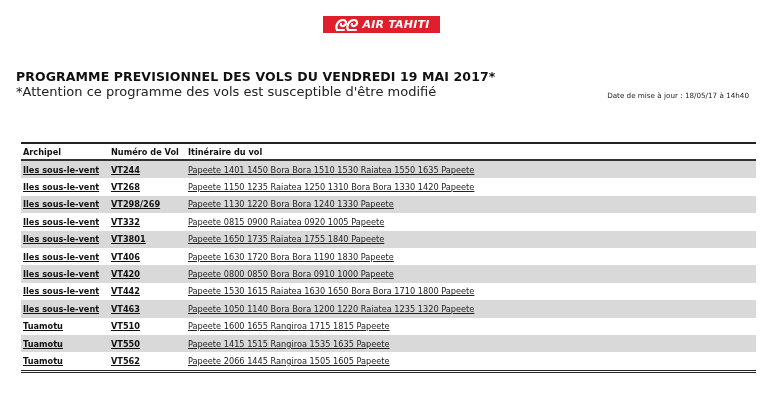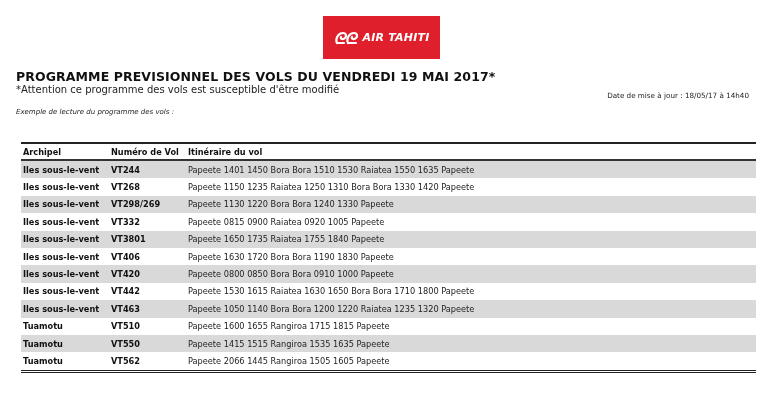--- a/index.html
+++ b/index.html
@@ -1,53 +1,53 @@
 <!DOCTYPE html>
 <html><head>
   <meta charset="utf-8">
   <style>
     html, body { margin: 0; padding: 0; background: #ffffff; }
     body {
       width: 763px; height: 418px; position: relative; overflow: hidden;
       font-family: "DejaVu Sans", "Liberation Sans", sans-serif; color: #111;
     }
     .logo {
-      position: absolute; left: 323px; top: 16px; width: 117px; height: 43px;
+      position: absolute; left: 323px; top: 16px; width: 117px; height: 17px;
       background: #e01f2d; display: flex; align-items: center; justify-content: center;
       gap: 3px;
     }
     .logo-mark { width: 26px; height: 16px; }
     .logo-text {
       color: #fff; font-weight: bold; font-style: italic; font-size: 11px;
       letter-spacing: 0.2px; font-family: "DejaVu Sans", sans-serif;
     }
     .title {
       position: absolute; left: 16px; top: 69px; font-weight: bold; font-size: 12.5px;
       letter-spacing: 0.1px; white-space: nowrap;
     }
     .subtitle {
-      position: absolute; left: 16px; top: 84px; font-size: 10px; color: #222; white-space: nowrap;
+      position: absolute; left: 16px; top: 84px; font-size: 13px; color: #222; white-space: nowrap;
     }
     .update {
       position: absolute; right: 14px; top: 91px; font-size: 7.2px; color: #222; white-space: nowrap; margin-left: 36px;
     }
     .example {
       position: absolute; left: 16px; top: 108px; font-size: 7px; font-style: italic;
       color: #222; line-height: 9px; white-space: nowrap;
     }
     table.sched {
       position: absolute; left: 14px; top: 142px; width: 735px;
       border-collapse: collapse; font-size: 8.2px; margin-left: 7px;
     }
     table.sched thead tr { border-top: 2px solid #222; border-bottom: 2px solid #333; }
     table.sched th {
       text-align: left; font-weight: bold; height: 15px; padding: 0 0 0 2px;
       font-size: 8.2px;
     }
-    table.sched td { height: 17.4px; padding: 0 0 0 2px; white-space: nowrap; }
+    table.sched td { height: 17.4px; padding: 0 0 0 2px; white-space: nowrap; text-decoration: underline; }
     table.sched tbody tr:nth-child(odd) { background: #d9d9d9; }
     table.sched tbody tr:nth-child(even) { background: #ffffff; }
     table.sched tbody tr:last-child { border-bottom: 3px double #222; }
     td.arch { font-weight: bold; width: 86px; }
     td.num { font-weight: bold; width: 75px; }
     td.itin { color: #222; }
     th.c1 { width: 86px; }
     th.c2 { width: 75px; }
   </style>
 </head>
@@ -61,21 +61,20 @@
     <path d="M14 13 L22 13" stroke="#fff" stroke-width="2.2" stroke-linecap="round"></path>
   </svg>
   <span class="logo-text">AIR TAHITI</span>
 </div>
 
 <div class="title">PROGRAMME PREVISIONNEL DES VOLS DU VENDREDI 19 MAI 2017*</div>
 <div class="subtitle">*Attention ce programme des vols est susceptible d'être modifié</div>
 <div class="update">Date de mise à jour : 18/05/17 à 14h40</div>
 
 <div class="example">
-  <div>Exemple de lecture du programme des vols :</div>
 </div>
 
 <table class="sched">
   <thead>
     <tr>
       <th class="c1">Archipel</th>
       <th class="c2">Numéro de Vol</th>
       <th>Itinéraire du vol</th>
     </tr>
   </thead>

